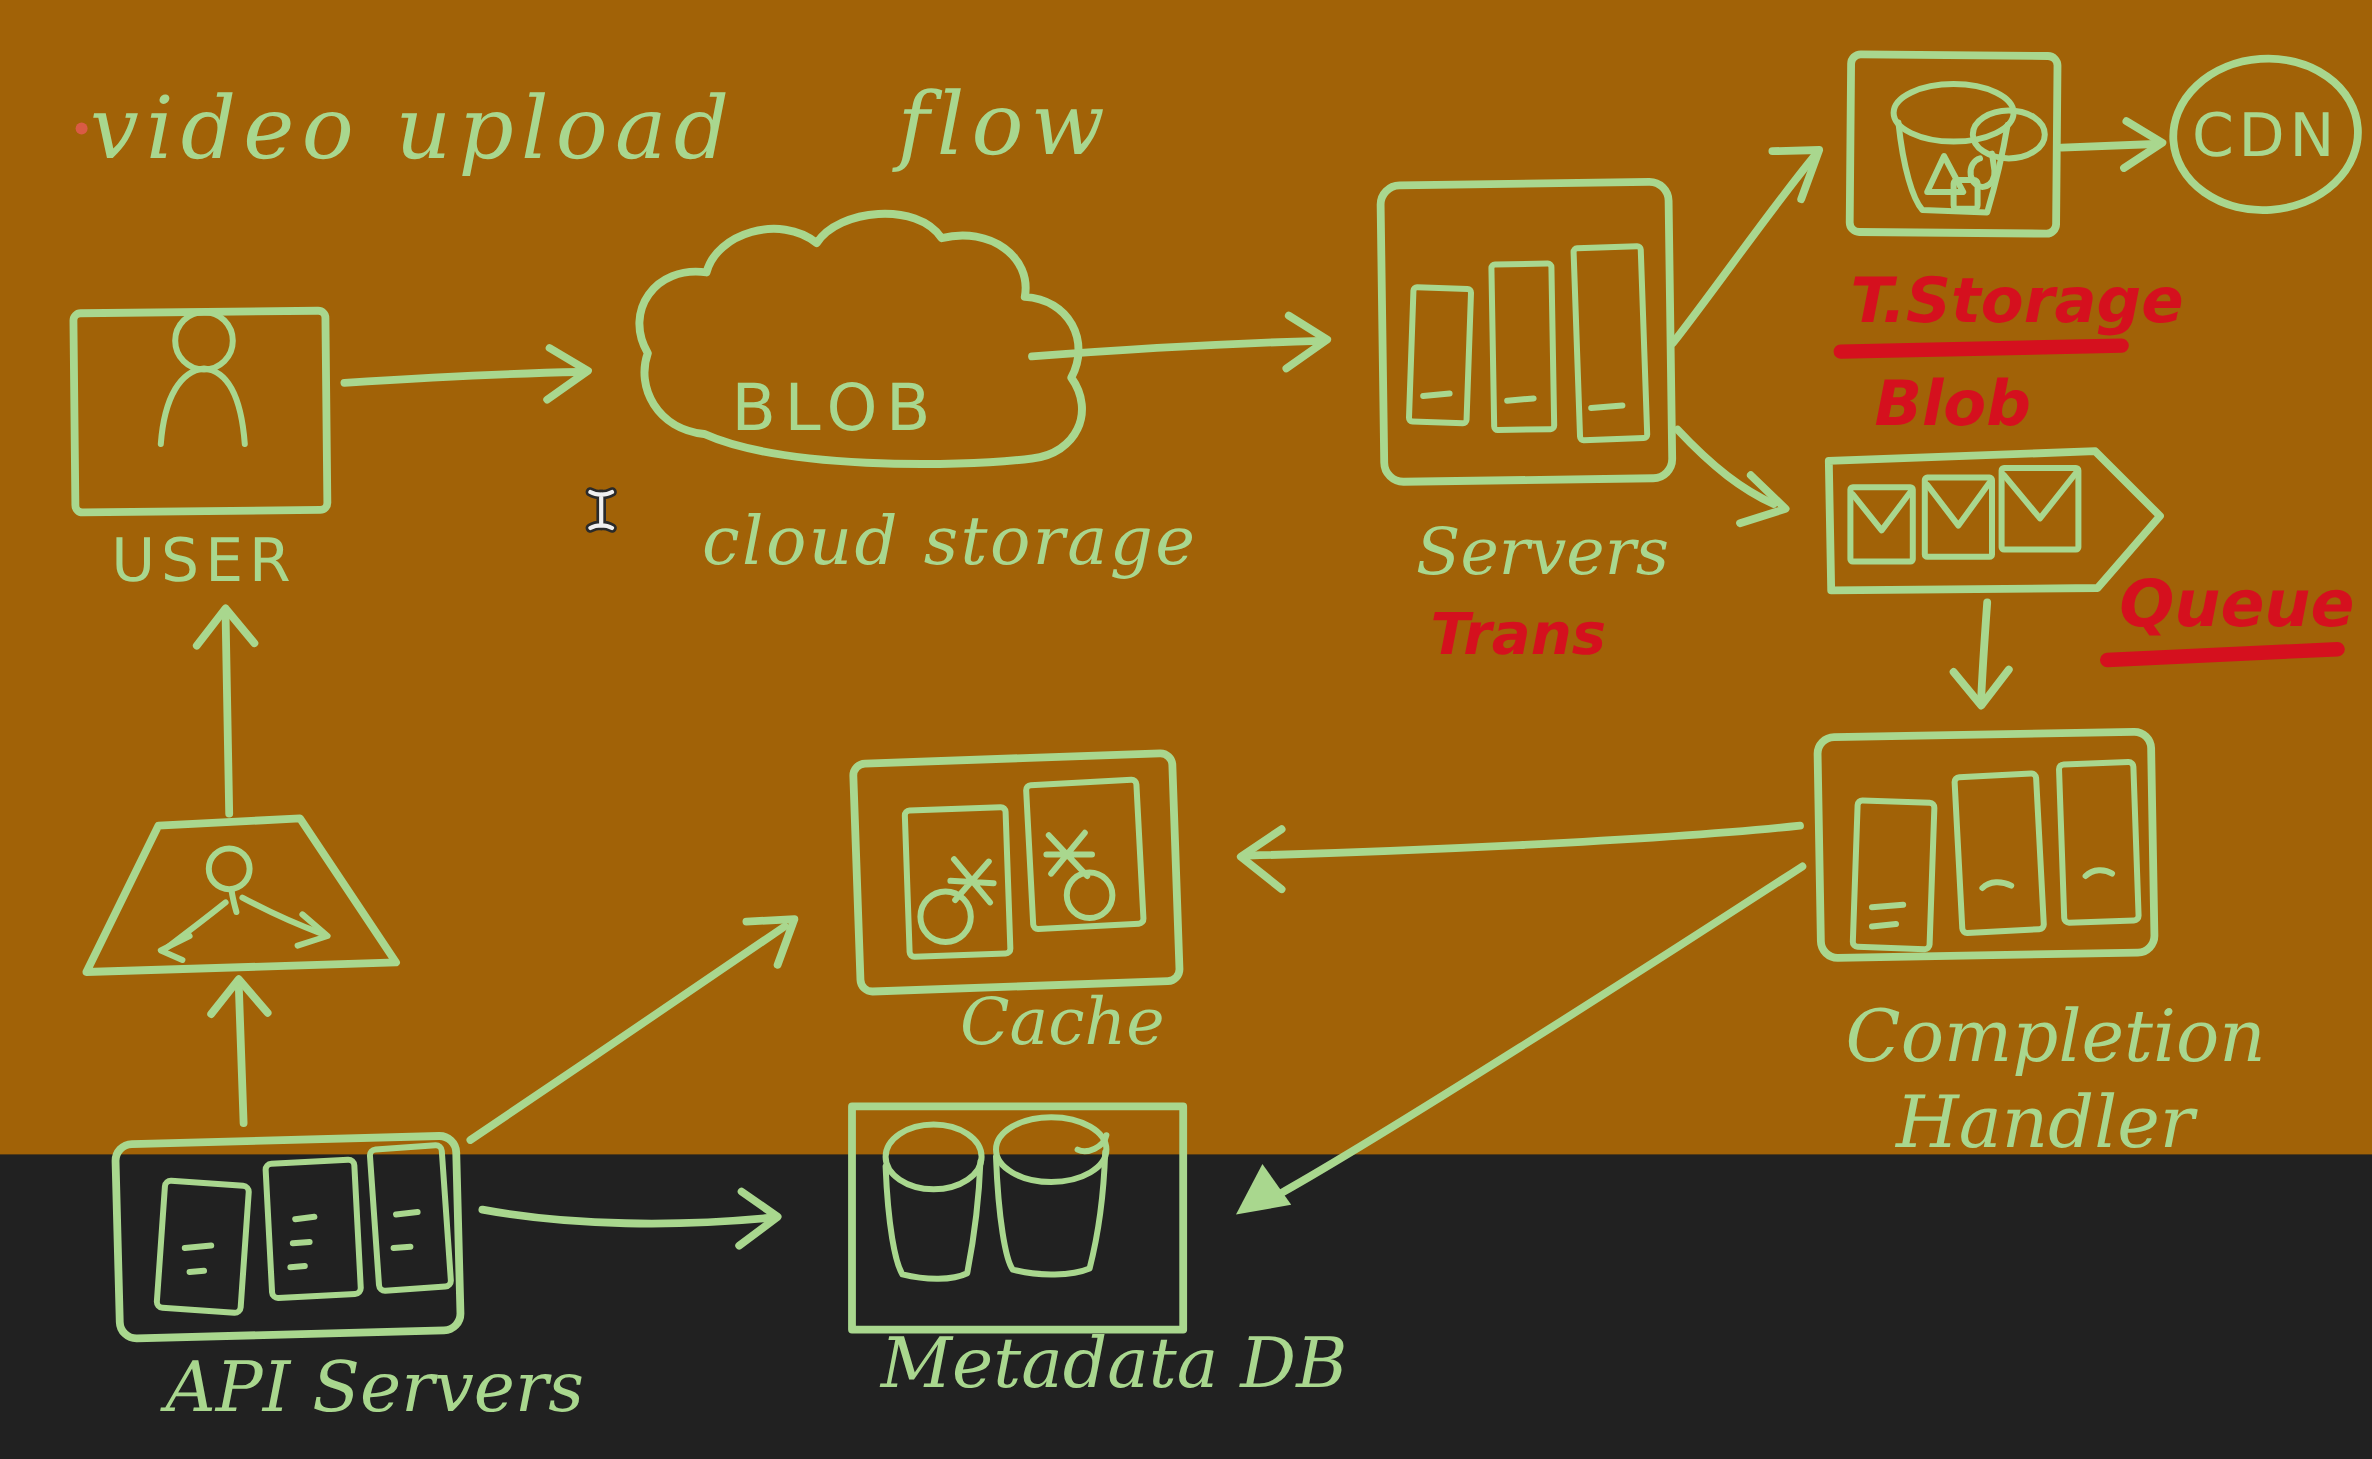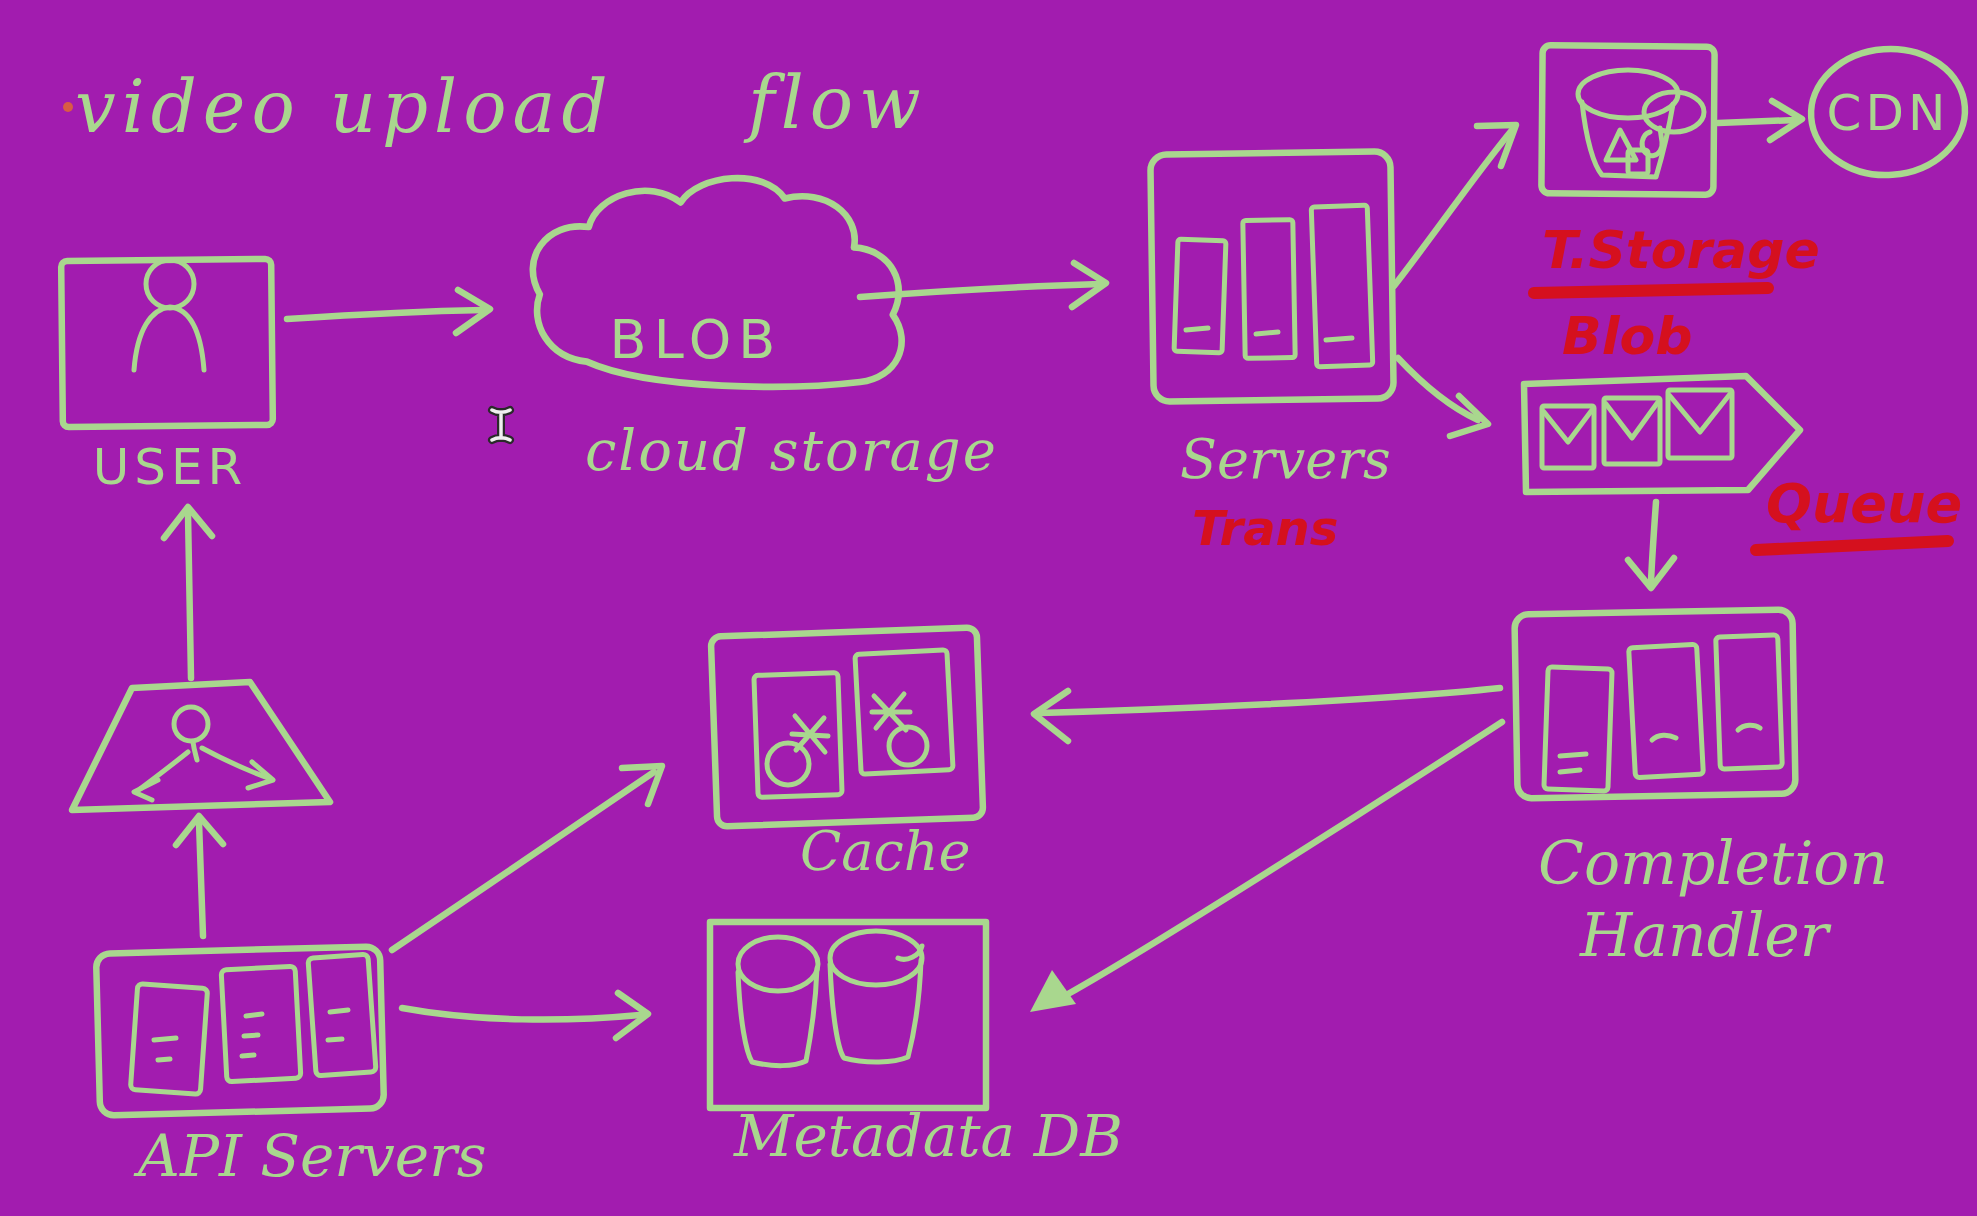--- a/index.html
+++ b/index.html
@@ -1,16 +1,16 @@
 <!DOCTYPE html>
 <html><head>
 <meta charset="utf-8">
 <style>
   html,body{margin:0;padding:0;background:#212121;width:1977px;height:1216px;overflow:hidden}
-  .stage{position:relative;width:1977px;height:1216px;background:#a21caf}
+  .stage{position:relative;width:1977px;height:962px;background:#a16207}
   svg{display:block}
   
   .ink{stroke:#a9d78e;stroke-width:6.5;fill:none;stroke-linecap:round;stroke-linejoin:round}
   .ink-thin{stroke:#a9d78e;stroke-width:5;fill:none;stroke-linecap:round;stroke-linejoin:round}
   .ink-fill{fill:#a9d78e;stroke:none}
   .red-ink{stroke:#d5101e;stroke-width:12;fill:none;stroke-linecap:round}
   
   text{user-select:none}
   .script{font-family:"DejaVu Serif",serif;font-style:italic;fill:#a9d78e}
   .print{font-family:"DejaVu Sans",sans-serif;fill:#a9d78e}

